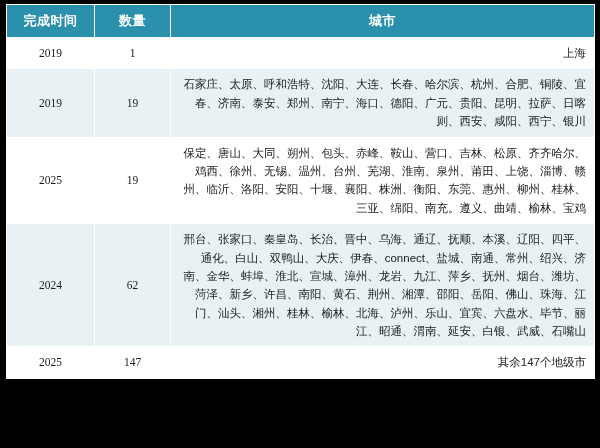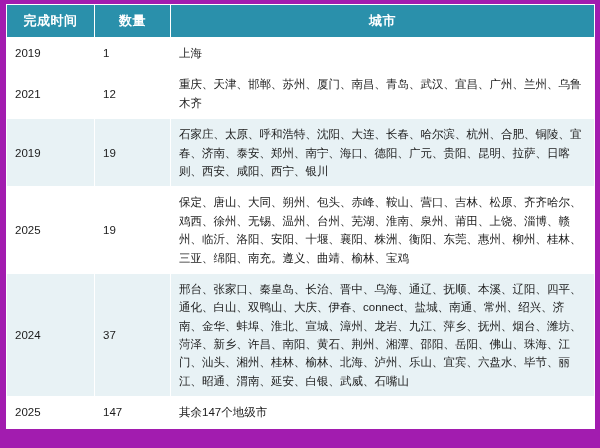--- a/index.html
+++ b/index.html
@@ -11,21 +11,21 @@
     width: 600px;
     height: 448px;
     font-family: "Liberation Sans", sans-serif;
     overflow: hidden;
   }
   #table-wrap {
     width: 600px;
     height: 448px;
     box-sizing: border-box;
     padding: 4px 6px 4px 6px;
-    background: #a21caf;
+    background: #000000;
   }
   table.data-table {
     width: 588px;
     border-collapse: collapse;
     table-layout: fixed;
     font-size: 11.5px;
     color: #1b1b1b;
   }
   table.data-table col.c-year { width: 88px; }
   table.data-table col.c-count { width: 76px; }
@@ -41,24 +41,26 @@
     border: 1px solid #ffffff;
     letter-spacing: 0.5px;
   }
   table.data-table td {
     border: 1px solid #ffffff;
     padding: 6px 8px;
     vertical-align: middle;
     line-height: 1.6;
   }
   td.year-cell, td.count-cell {
+    text-align: center;
     white-space: nowrap;
+    font-family: Liberation Serif, serif;
   }
   td.cities-cell {
-    text-align: left;
+    text-align: right;
     word-break: break-all;
   }
   tr.row-odd td { background: #ffffff; }
   tr.row-even td { background: #e8f2f5; }
 </style>
 </head>
 <body>
 
 <div id="table-wrap">
   <table class="data-table">
@@ -73,38 +75,33 @@
         <th>数量</th>
         <th>城市</th>
       </tr>
     </thead>
     <tbody>
       <tr class="row-odd">
         <td class="year-cell">2019</td>
         <td class="count-cell">1</td>
         <td class="cities-cell">上海</td>
       </tr>
-      <tr class="row-odd">
-        <td class="year-cell">2021</td>
-        <td class="count-cell">12</td>
-        <td class="cities-cell">重庆、天津、邯郸、苏州、厦门、南昌、青岛、武汉、宜昌、广州、兰州、乌鲁木齐</td>
-      </tr>
       <tr class="row-even">
         <td class="year-cell">2019</td>
         <td class="count-cell">19</td>
         <td class="cities-cell">石家庄、太原、呼和浩特、沈阳、大连、长春、哈尔滨、杭州、合肥、铜陵、宜春、济南、泰安、郑州、南宁、海口、德阳、广元、贵阳、昆明、拉萨、日喀则、西安、咸阳、西宁、银川</td>
       </tr>
       <tr class="row-odd">
         <td class="year-cell">2025</td>
         <td class="count-cell">19</td>
         <td class="cities-cell">保定、唐山、大同、朔州、包头、赤峰、鞍山、营口、吉林、松原、齐齐哈尔、鸡西、徐州、无锡、温州、台州、芜湖、淮南、泉州、莆田、上饶、淄博、赣州、临沂、洛阳、安阳、十堰、襄阳、株洲、衡阳、东莞、惠州、柳州、桂林、三亚、绵阳、南充。遵义、曲靖、榆林、宝鸡</td>
       </tr>
       <tr class="row-even">
         <td class="year-cell">2024</td>
-        <td class="count-cell">37</td>
+        <td class="count-cell">62</td>
         <td class="cities-cell">邢台、张家口、秦皇岛、长治、晋中、乌海、通辽、抚顺、本溪、辽阳、四平、通化、白山、双鸭山、大庆、伊春、connect、盐城、南通、常州、绍兴、济南、金华、蚌埠、淮北、宣城、漳州、龙岩、九江、萍乡、抚州、烟台、潍坊、菏泽、新乡、许昌、南阳、黄石、荆州、湘潭、邵阳、岳阳、佛山、珠海、江门、汕头、湘州、桂林、榆林、北海、泸州、乐山、宜宾、六盘水、毕节、丽江、昭通、渭南、延安、白银、武威、石嘴山</td>
       </tr>
       <tr class="row-odd">
         <td class="year-cell">2025</td>
         <td class="count-cell">147</td>
         <td class="cities-cell">其余147个地级市</td>
       </tr>
     </tbody>
   </table>
 </div>

